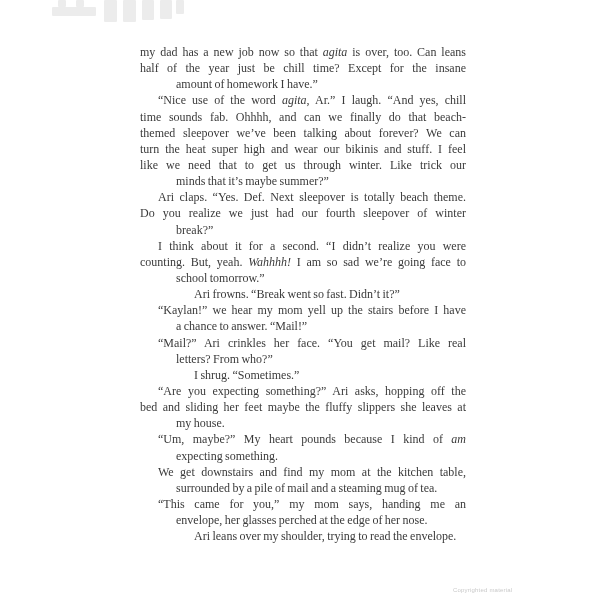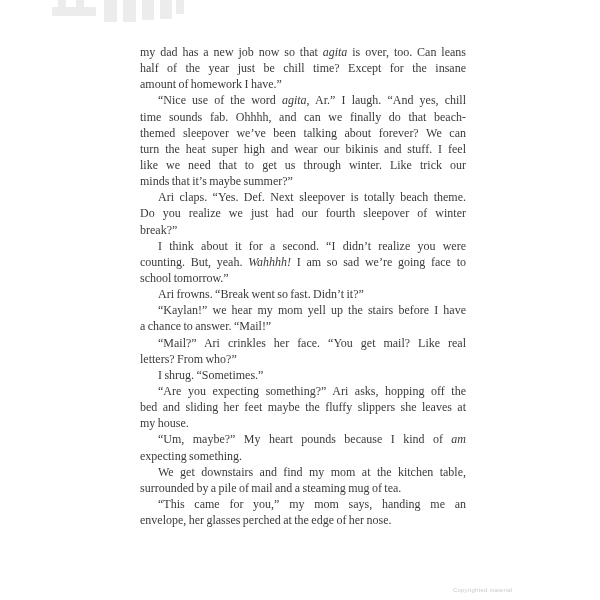--- a/index.html
+++ b/index.html
@@ -26,20 +26,21 @@
     word-spacing: -0.6px;
   }
   .line {
     text-align: justify;
     text-align-last: justify;
     height: 16.15px;
     overflow: visible;
   }
   .line.para-end {
     text-align-last: left;
+    margin-left: 36px;
   }
   .line.indent {
     text-indent: 18px;
   }
   .it {
     font-style: italic;
     margin-top: 8px;
   }
   .artifact-layer {
     position: absolute;
@@ -101,15 +102,16 @@
       <div class="line indent para-end"><span>I shrug. “Sometimes.”</span></div>
       <div class="line indent"><span>“Are you expecting something?” Ari asks, hopping off the</span></div>
       <div class="line"><span>bed and sliding her feet maybe the fluffy slippers she leaves at</span></div>
       <div class="line para-end"><span>my house.</span></div>
       <div class="line indent"><span>“Um, maybe?” My heart pounds because I kind of </span><span class="it">am</span></div>
       <div class="line para-end"><span>expecting something.</span></div>
       <div class="line indent"><span>We get downstairs and find my mom at the kitchen table,</span></div>
       <div class="line para-end"><span>surrounded by a pile of mail and a steaming mug of tea.</span></div>
       <div class="line indent"><span>“This came for you,” my mom says, handing me an</span></div>
       <div class="line para-end"><span>envelope, her glasses perched at the edge of her nose.</span></div>
+      <div class="line indent para-end"><span>Ari leans over my shoulder, trying to read the envelope.</span></div>
     </div>
   <div class="watermark">Copyrighted material</div>
 </div>
 
 </body></html>

